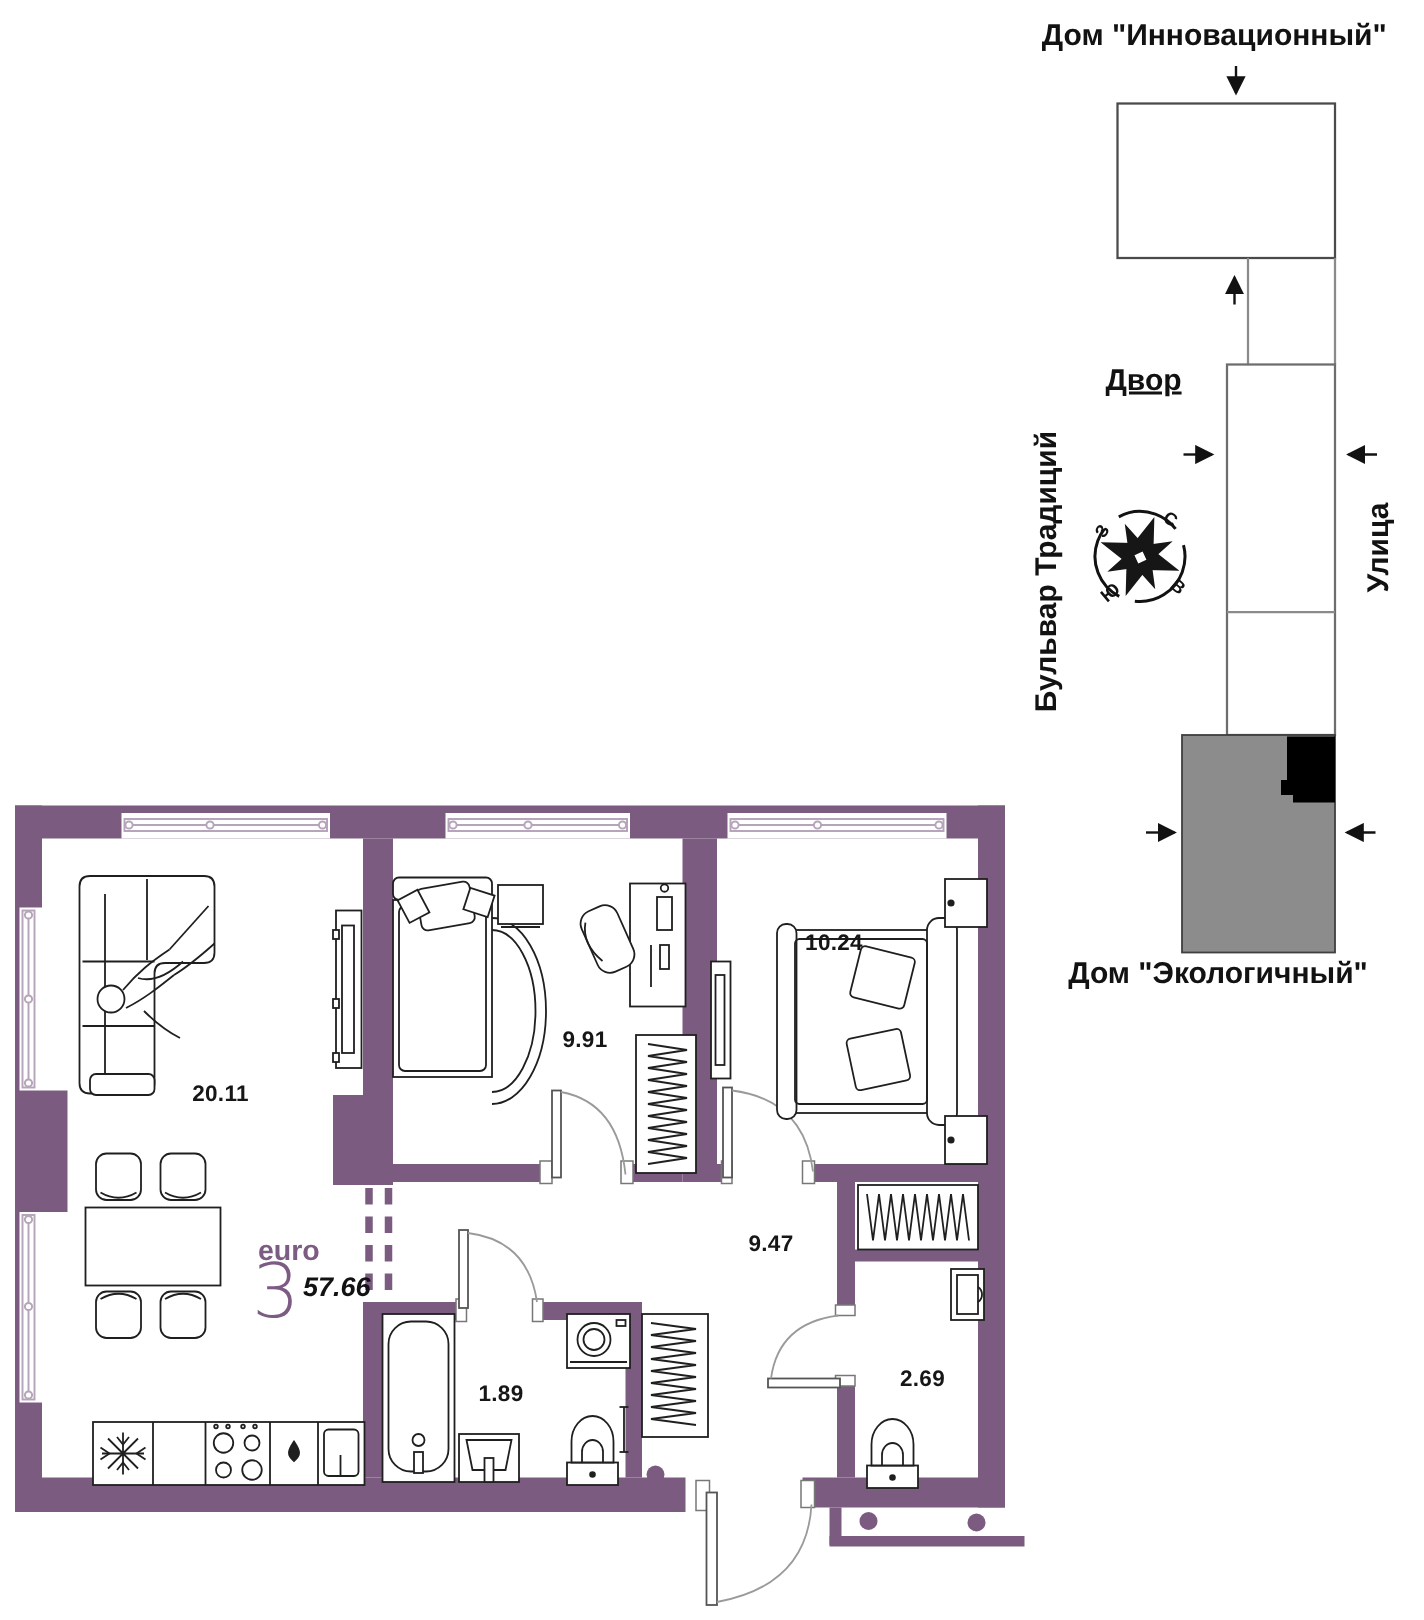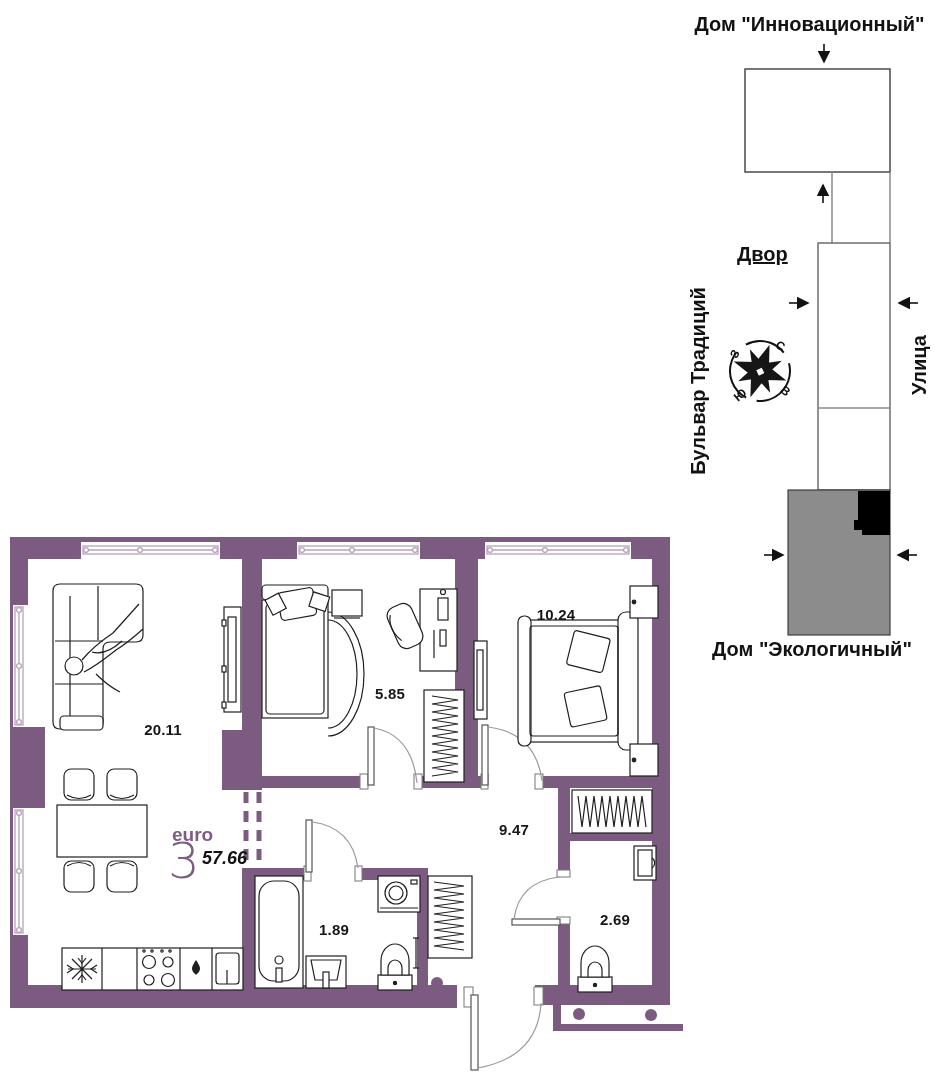--- a/index.html
+++ b/index.html
@@ -353,23 +353,23 @@
   <div class="lbl mini-label" style="left:737px;top:243px;text-decoration:underline;">Двор</div>
   <div class="lbl mini-label vert" style="left:589px;top:369px;width:220px;height:24px;">Бульвар Традиций</div>
   <div class="lbl mini-label vert" style="left:874px;top:353px;width:92px;height:24px;">Улица</div>
   <div class="lbl mini-label mini-center" style="left:684px;top:638px;width:256px;">Дом "Экологичный"</div>
 
   <span class="compass-letter" style="left:776px;top:339px;transform:rotate(32deg);">С</span>
   <span class="compass-letter" style="left:731px;top:347px;transform:rotate(-58deg);">З</span>
   <span class="compass-letter" style="left:781px;top:384px;transform:rotate(40deg);">В</span>
   <span class="compass-letter" style="left:734px;top:388px;transform:rotate(-40deg);">Ю</span>
 
-  <div class="lbl area-label" style="left:140px;top:721px;width:46px;">20.11</div>
-  <div class="lbl area-label" style="left:366px;top:685px;width:48px;">5.85</div>
-  <div class="lbl area-label" style="left:530px;top:606px;width:52px;">10.24</div>
+  <div class="lbl area-label" style="left:124px;top:721px;width:46px;">20.11</div>
+  <div class="lbl area-label" style="left:366px;top:685px;width:48px;">9.91</div>
+  <div class="lbl area-label" style="left:530px;top:620px;width:52px;">10.24</div>
   <div class="lbl area-label" style="left:492px;top:821px;width:44px;">9.47</div>
   <div class="lbl area-label" style="left:312px;top:921px;width:44px;">1.89</div>
   <div class="lbl area-label" style="left:592px;top:911px;width:46px;">2.69</div>
 
   <div>
     <div class="lbl euro-word" style="left:172px;top:824px;">euro</div>
     <div class="lbl big-digit" style="left:168px;top:842px;">3</div>
     <div class="lbl total-area" style="left:202px;top:848px;">57.66</div>
   </div>
 

